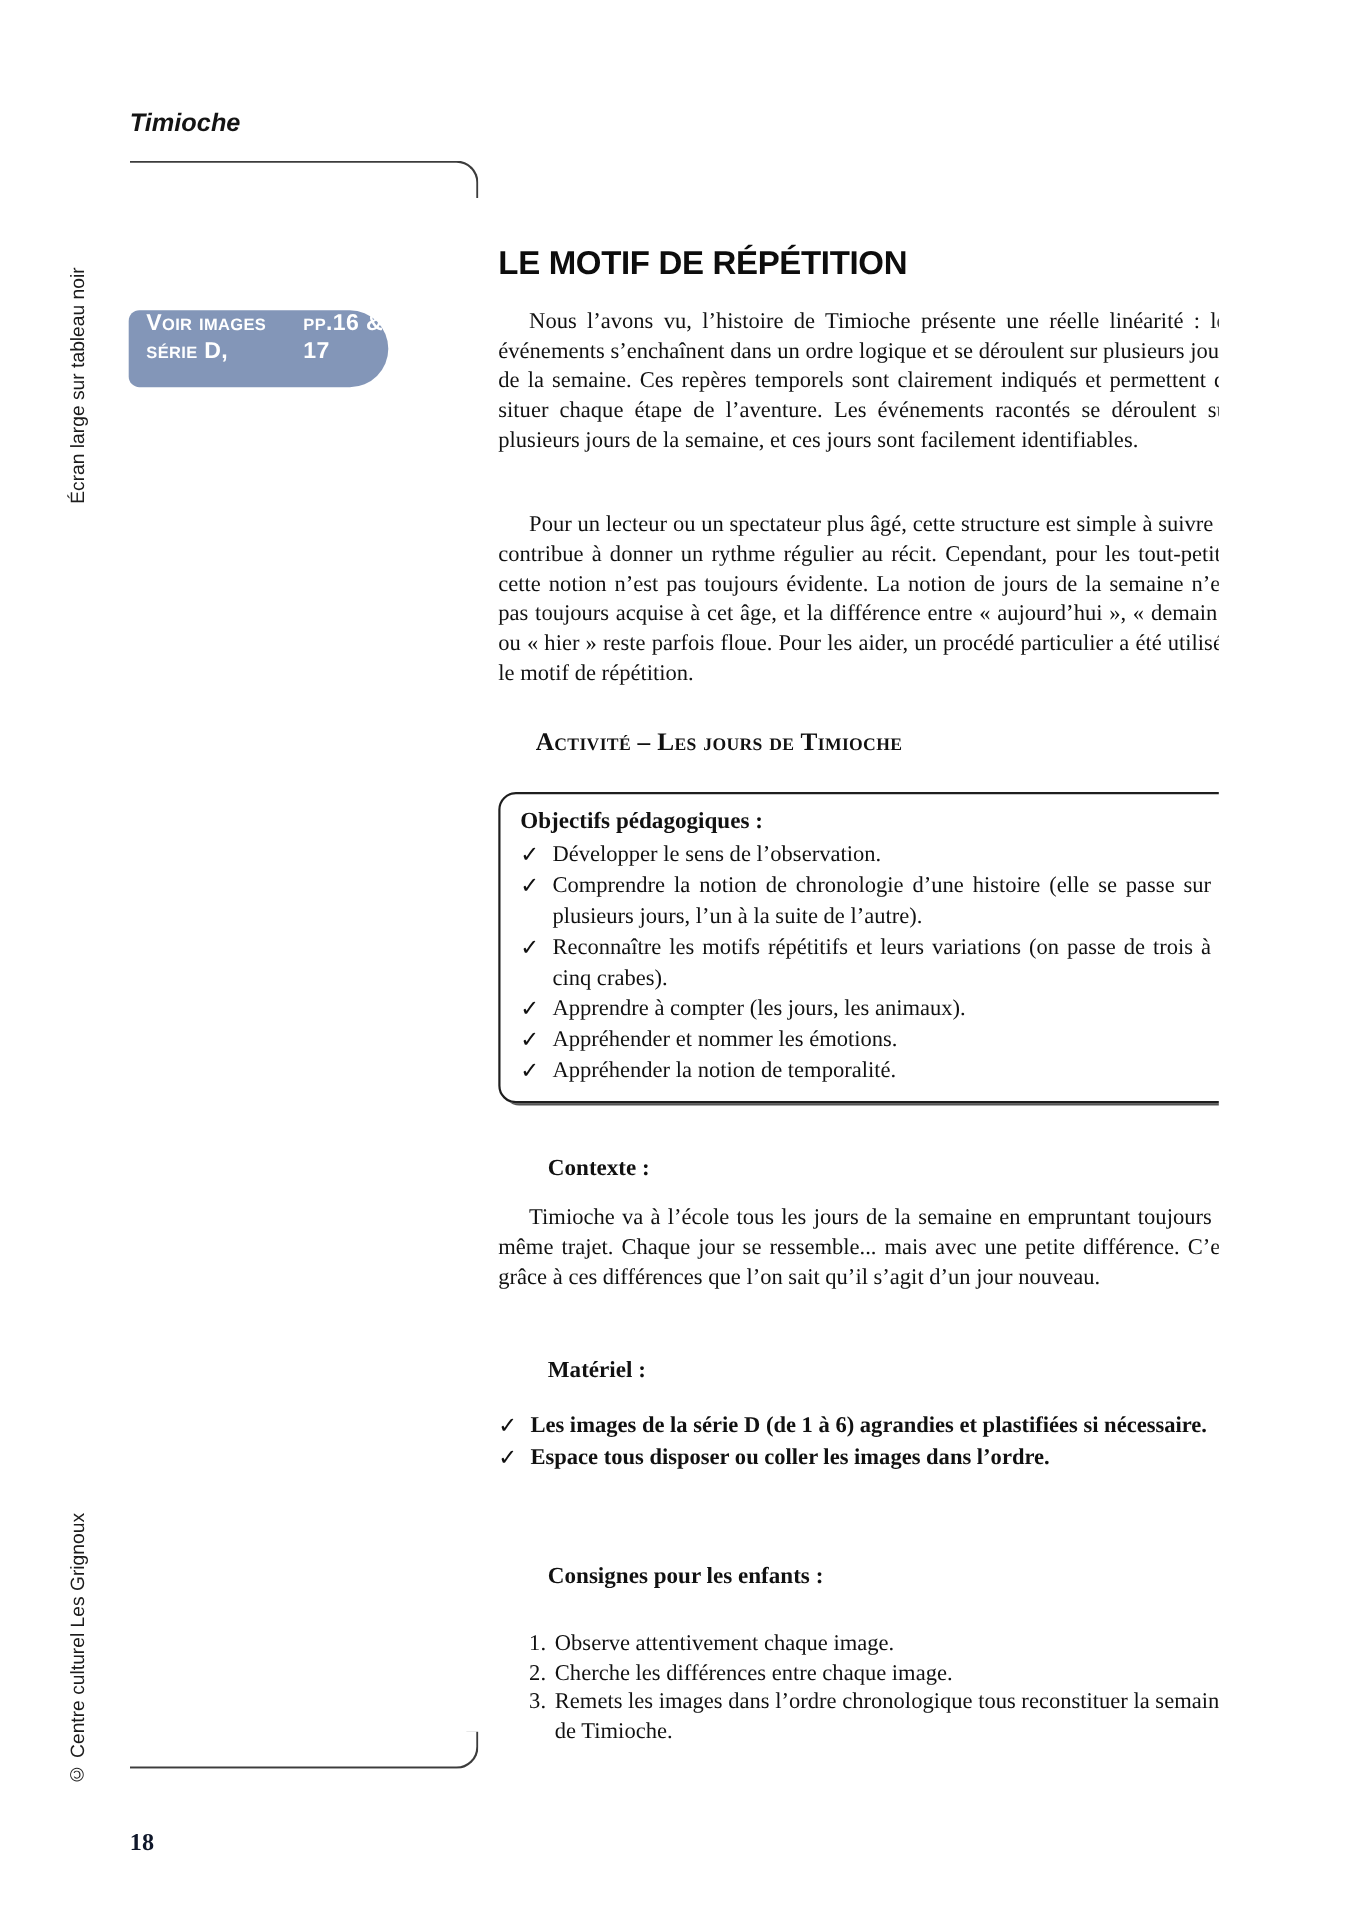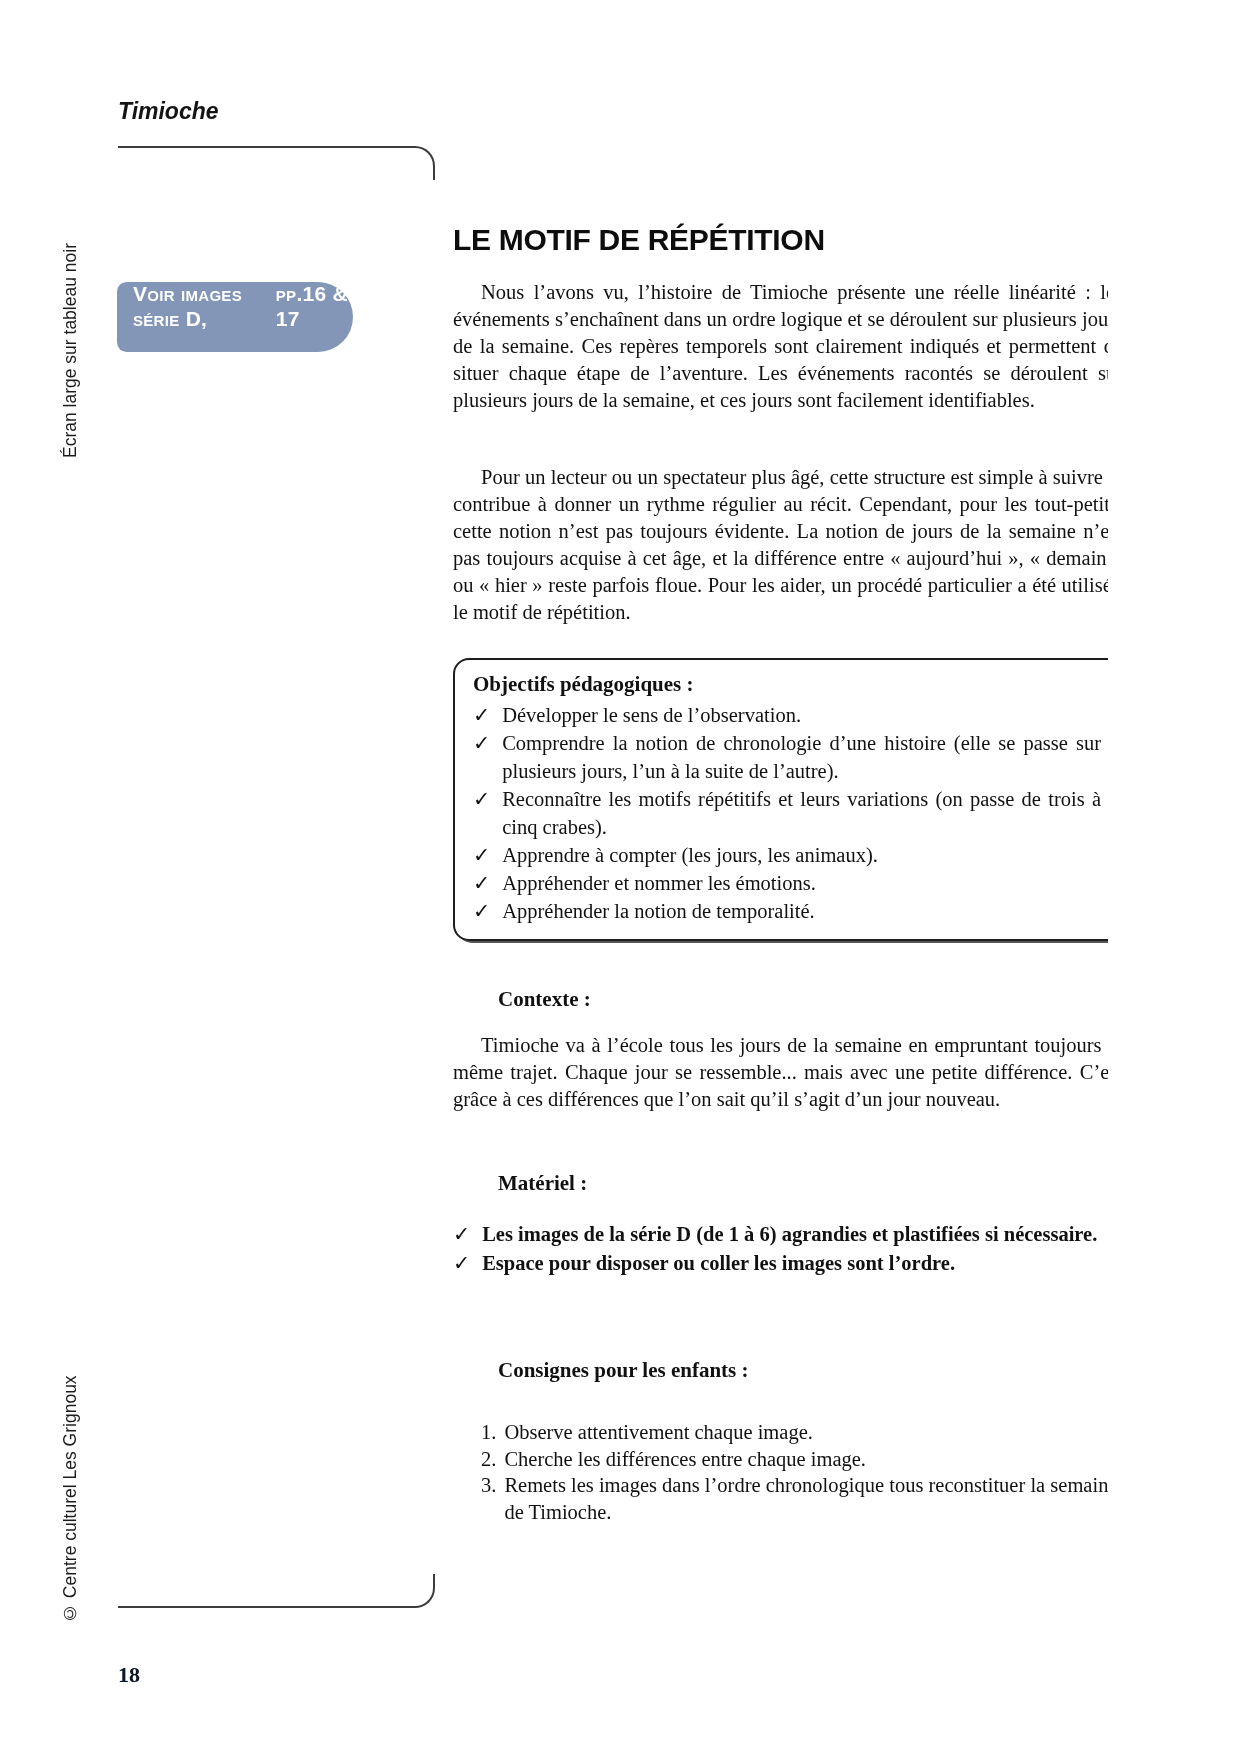--- a/index.html
+++ b/index.html
@@ -154,20 +154,21 @@
     <span>pp.16 &amp; 17</span>
   </div>
 
   <div class="main-col">
 
     <h1 class="main-title">LE MOTIF DE RÉPÉTITION</h1>
 
     <p class="body-par par-1">Nous l’avons vu, l’histoire de Timioche présente une réelle linéarité : les événements s’enchaînent dans un ordre logique et se déroulent sur plusieurs jours de la semaine. Ces repères temporels sont clairement indiqués et permettent de situer chaque étape de l’aventure. Les événements racontés se déroulent sur plusieurs jours de la semaine, et ces jours sont facilement identifiables.</p>
     <p class="body-par par-2">Pour un lecteur ou un spectateur plus âgé, cette structure est simple à suivre et contribue à donner un rythme régulier au récit. Cependant, pour les tout-petits, cette notion n’est pas toujours évidente. La notion de jours de la semaine n’est pas toujours acquise à cet âge, et la différence entre « aujourd’hui », « demain » ou « hier » reste parfois floue. Pour les aider, un procédé particulier a été utilisé : le motif de répétition.</p>
 
+    <h2 class="activity-heading">Activité – Les jours de Timioche</h2>
 
     <div class="objectives-box">
       <p class="box-heading">Objectifs pédagogiques :</p>
       <ul class="check-list">
         <li>
           <span class="check-glyph">✓</span>
           <span class="check-text">Développer le sens de l’observation.</span>
         </li>
         <li>
           <span class="check-glyph">✓</span>
@@ -196,21 +197,21 @@
     <p class="body-par contexte-par">Timioche va à l’école tous les jours de la semaine en empruntant toujours le même trajet. Chaque jour se ressemble... mais avec une petite différence. C’est grâce à ces différences que l’on sait qu’il s’agit d’un jour nouveau.</p>
 
     <h3 class="sub-heading materiel-heading">Matériel :</h3>
     <ul class="check-list materiel-list">
       <li>
         <span class="check-glyph">✓</span>
         <span class="check-text">Les images de la série D (de 1 à 6) agrandies et plastifiées si nécessaire.</span>
       </li>
       <li>
         <span class="check-glyph">✓</span>
-        <span class="check-text">Espace pour disposer ou coller les images sont l’ordre.</span>
+        <span class="check-text">Espace tous disposer ou coller les images dans l’ordre.</span>
       </li>
     </ul>
 
     <h3 class="sub-heading consignes-heading">Consignes pour les enfants :</h3>
     <ol class="numbered-list">
       <li>
         <span class="num-glyph">1.</span>
         <span class="num-text">Observe attentivement chaque image.</span>
       </li>
       <li>

